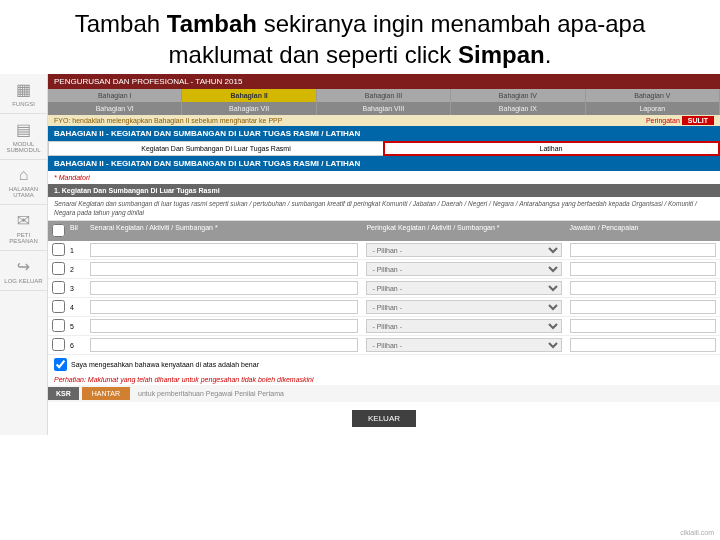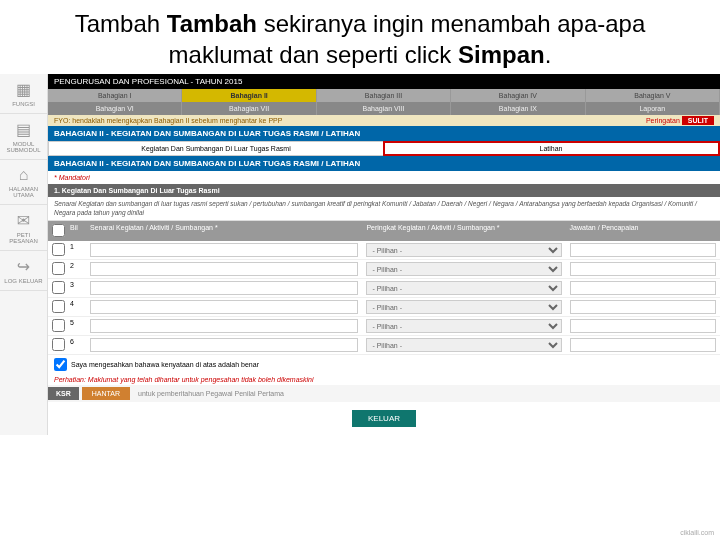--- a/index.html
+++ b/index.html
@@ -4,21 +4,21 @@
 <style>
   * { margin: 0; padding: 0; box-sizing: border-box; font-family: Arial, sans-serif; }
   body { width: 720px; height: 540px; background: #fff; overflow: hidden; }
   .instruction { text-align: center; font-size: 24px; padding: 8px 40px 4px; line-height: 1.3; }
   .instruction b { font-weight: bold; }
   .app { display: flex; font-size: 8px; }
   .sidebar { width: 48px; background: #f5f5f5; border-right: 1px solid #ddd; }
   .sb-item { text-align: center; padding: 6px 2px; border-bottom: 1px solid #e0e0e0; color: #888; font-size: 6px; }
   .sb-icon { font-size: 16px; display: block; margin-bottom: 2px; color: #999; }
   .main { flex: 1; }
-  .titlebar { background: #000000; color: #fff; padding: 3px 6px; font-size: 8px; }
+  .titlebar { background: #7f1d1d; color: #fff; padding: 3px 6px; font-size: 8px; }
   .tabs { display: flex; background: #a8a8a8; }
   .tab { flex: 1; padding: 3px 4px; text-align: center; font-size: 7px; color: #444; border-right: 1px solid #999; cursor: pointer; }
   .tab.active { background: #d4b800; color: #333; font-weight: bold; }
   .tabs2 { display: flex; background: #888; }
   .tabs2 .tab { color: #eee; }
   .fyo { background: #f0e6c0; color: #8a5a00; padding: 2px 6px; font-size: 7px; display: flex; justify-content: space-between; }
   .fyo-right { color: #c00; }
   .sulit { background: #c00; color: #fff; padding: 1px 6px; font-weight: bold; }
   .section-hdr { background: #0066a8; color: #fff; padding: 3px 6px; font-size: 8px; font-weight: bold; }
   .subtabs { display: flex; background: #fff; border: 1px solid #ccc; }
@@ -27,34 +27,34 @@
   .mandatory { color: #c00; padding: 3px 6px; font-size: 7px; font-style: italic; }
   .subsection { background: #666; color: #fff; padding: 3px 6px; font-size: 7px; font-weight: bold; }
   .desc { padding: 3px 6px; font-size: 6.5px; font-style: italic; color: #555; border-bottom: 1px solid #ddd; line-height: 1.3; }
   .tbl-hdr { display: flex; background: #999; color: #fff; font-size: 7px; }
   .tbl-hdr > div { padding: 3px 4px; }
   .c-chk { width: 18px; }
   .c-bil { width: 20px; }
   .c-sen { flex: 2.2; }
   .c-per { flex: 1.6; }
   .c-jaw { flex: 1.2; }
-  .tbl-row { display: flex; border-bottom: 1px solid #eee; align-items: flex-start; font-size: 7px; }
+  .tbl-row { display: flex; border-bottom: 1px solid #eee; align-items: center; font-size: 7px; }
   .tbl-row > div { padding: 2px 4px; }
   .tbl-row input[type=text], .tbl-row select { width: 100%; font-size: 7px; padding: 1px; border: 1px solid #ccc; height: 14px; }
   .tbl-row select { color: #666; }
   .btnrow { text-align: center; padding: 10px 0; }
   .btn { display: inline-block; background: #999; color: #fff; padding: 4px 14px; margin: 0 2px; font-size: 8px; cursor: pointer; border: none; }
   .confirm { padding: 3px 6px; font-size: 7px; display: flex; align-items: center; gap: 4px; }
   .warn { color: #c00; padding: 2px 6px; font-size: 7px; font-style: italic; }
   .ksr { display: flex; align-items: center; background: #f5f5f5; padding: 2px 0; font-size: 7px; }
   .ksr-label { background: #666; color: #fff; padding: 3px 8px; font-weight: bold; }
   .ksr-btn { background: #d08030; color: #fff; padding: 3px 10px; margin-left: 3px; cursor: pointer; }
   .ksr-note { margin-left: 8px; color: #888; }
   .footer { text-align: center; padding: 8px 0; }
-  .keluar { background: #0f766e; color: #fff; padding: 4px 16px; font-size: 8px; border: none; cursor: pointer; }
+  .keluar { background: #404040; color: #fff; padding: 4px 16px; font-size: 8px; border: none; cursor: pointer; }
   .brand { position: absolute; right: 6px; bottom: 4px; font-size: 7px; color: #aaa; }
 </style>
 </head>
 <body>
 
 <div class="instruction">
   <span>Tambah </span><b>Tambah</b><span> sekiranya ingin menambah apa-apa maklumat dan seperti click </span><b>Simpan</b><span>.</span>
 </div>
 
 <div class="app">

